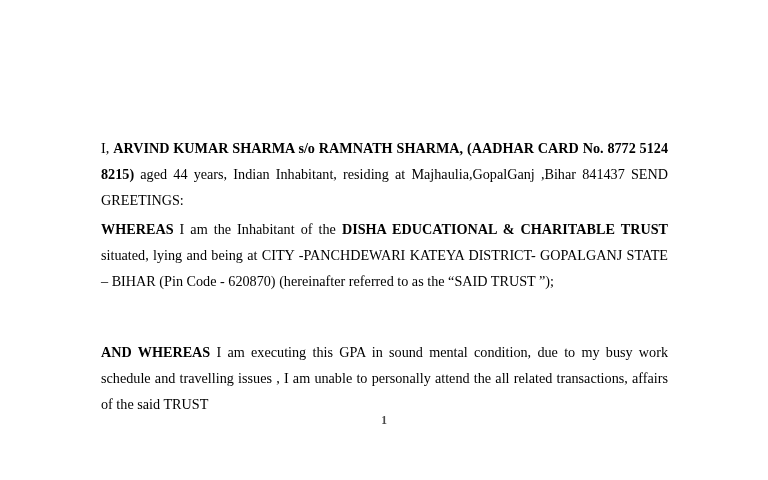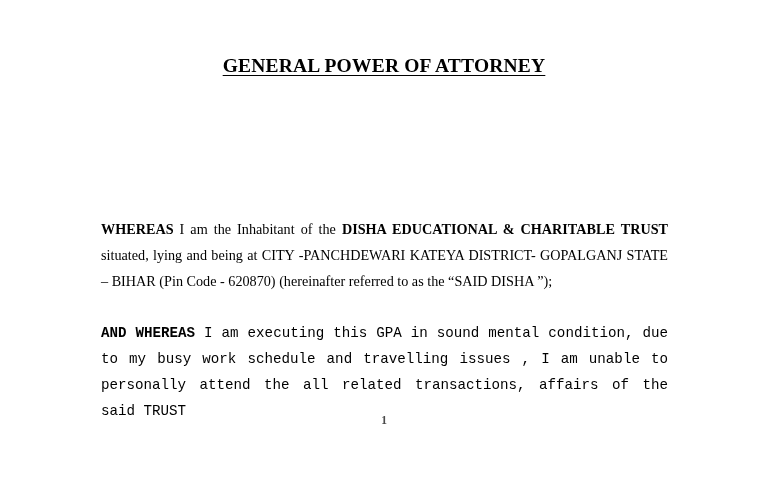--- a/index.html
+++ b/index.html
@@ -49,47 +49,49 @@
     position: absolute;
     left: 101px;
     width: 567px;
     font-size: 14.2px;
     line-height: 26px;
     text-align: justify;
     text-justify: inter-word;
   }
   .p1 { top: 135px; }
   .p2 { top: 216px; }
-  .p3 { top: 320px; font-family: Liberation Mono, monospace; }
+  .p3 { top: 339px; }
   .body-block p {
     margin: 0;
   }
   .b { font-weight: bold; }
   .page-number {
     position: absolute;
     top: 414px;
     left: 0;
     width: 768px;
     text-align: center;
     font-size: 11.5px;
     font-weight: bold;
     color: #4a4a4a;
   }
 </style>
 </head>
 <body>
 
 <div class="page">
 
-  <h1 class="doc-title"><span>GENERAL POWER OF ATTORNEY</span></h1>
 
 
+  <div class="body-block p1">
+    <p><span>I, </span><span class="b">ARVIND KUMAR SHARMA s/o RAMNATH SHARMA, (AADHAR CARD No. 8772 5124 8215)</span><span> aged 44 years, Indian Inhabitant, residing at Majhaulia,GopalGanj ,Bihar 841437  SEND GREETINGS:</span></p>
+  </div>
 
   <div class="body-block p2">
-    <p><span class="b">WHEREAS</span><span> I am the Inhabitant of the </span><span class="b">DISHA EDUCATIONAL &amp; CHARITABLE TRUST</span><span> situated, lying and being at CITY -PANCHDEWARI KATEYA DISTRICT- GOPALGANJ STATE – BIHAR (Pin Code - 620870)</span><span> (hereinafter referred to as the “SAID DISHA ”);</span></p>
+    <p><span class="b">WHEREAS</span><span> I am the Inhabitant of the </span><span class="b">DISHA EDUCATIONAL &amp; CHARITABLE TRUST</span><span> situated, lying and being at CITY -PANCHDEWARI KATEYA DISTRICT- GOPALGANJ STATE – BIHAR (Pin Code - 620870)</span><span> (hereinafter referred to as the “SAID TRUST ”);</span></p>
   </div>
 
   <div class="body-block p3">
     <p><span class="b">AND WHEREAS</span><span> I am executing this GPA in sound mental condition, due to my busy work schedule and travelling issues , I am unable to personally attend the all related transactions, affairs of the said TRUST</span></p>
   </div>
 
   <div class="page-number">1</div>
 
 </div>
 

